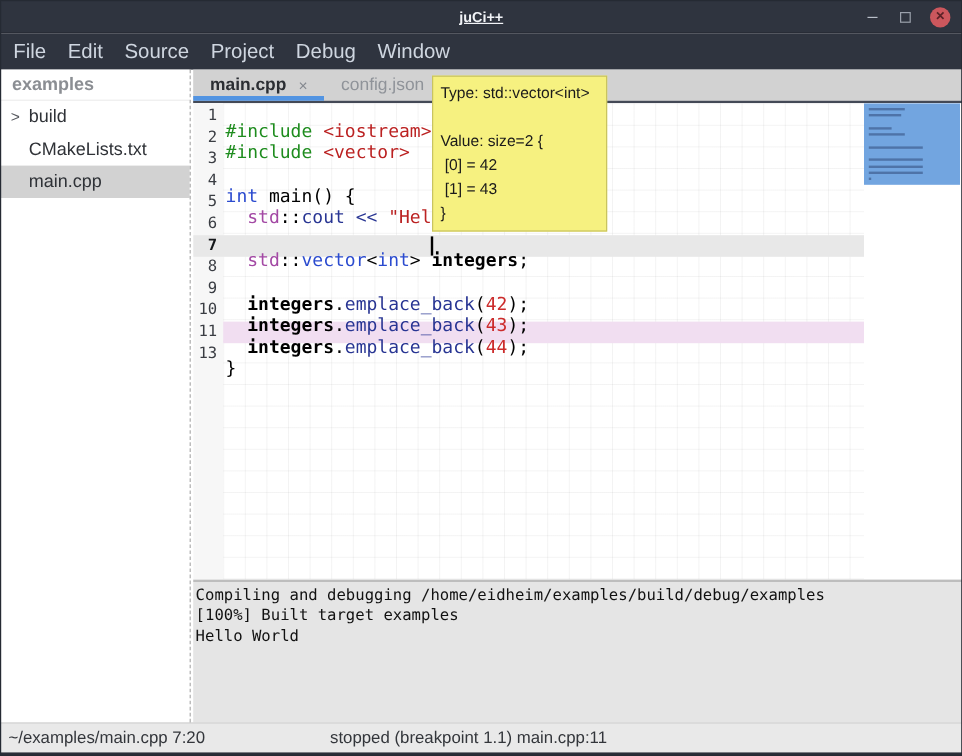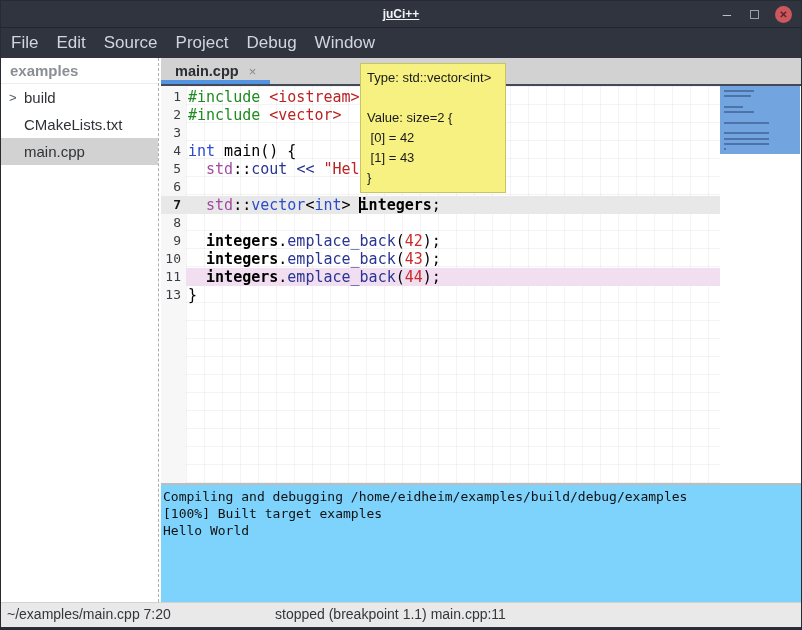--- a/index.html
+++ b/index.html
@@ -46,41 +46,41 @@
   .grid{position:absolute;left:25px;top:0;width:534px;height:397px;
     background-image:linear-gradient(to right,rgba(90,90,90,.07) 1px,transparent 1px),
                      linear-gradient(to bottom,rgba(90,90,90,.07) 1px,transparent 1px);
     background-size:18px 18px;}
   .hl-current{position:absolute;left:0;top:110px;width:559px;height:18px;background:var(--current-line-bg);}
   .hl-debug{position:absolute;left:25px;top:182px;width:534px;height:18px;background:var(--debug-line-bg);}
   .gutter-rows{position:absolute;left:0;top:2px;width:25px;}
   .gnum{height:18px;line-height:18px;text-align:right;padding-right:5px;
     font-family:"DejaVu Sans Mono",monospace;font-size:13px;color:var(--gutter-text);}
   .gnum.bold{font-weight:bold;color:#15171a;}
-  .code-rows{position:absolute;left:25px;top:2px;width:534px;}
+  .code-rows{position:absolute;left:25px;top:14px;width:534px;}
   .crow{height:18px;line-height:18px;padding-left:2px;white-space:pre;
     font-family:"DejaVu Sans Mono",monospace;font-size:15px;color:var(--syntax-plain);}
   .tok-preprocessor{color:var(--syntax-preprocessor);}
   .tok-string{color:var(--syntax-string);}
   .tok-keyword{color:var(--syntax-keyword);}
   .tok-namespace{color:var(--syntax-namespace);}
   .tok-function{color:var(--syntax-function);}
   .tok-number{color:var(--syntax-number);}
   .tok-bold{color:#000;font-weight:bold;}
   .tok-plain{color:#000;}
   .caret{position:absolute;left:198px;top:111px;width:1.5px;height:16px;background:#000;z-index:10;}
 
   
   .minimap{position:absolute;left:559px;top:0;width:80px;height:397px;background:#fff;}
   .minimap-thumb{position:absolute;left:0;top:0;width:80px;height:68px;background:var(--minimap-thumb);}
   .mini-bar{position:absolute;left:4px;height:2px;background:rgba(35,55,100,.45);}
 
   
   .out-sep{position:absolute;left:161px;top:483px;width:641px;height:2px;background:#bdbdbd;}
-  .output{position:absolute;left:161px;top:485px;width:641px;height:125px;background:#7dd3fc;padding:3px 0 0 2px;}
+  .output{position:absolute;left:161px;top:485px;width:641px;height:125px;background:#e5e5e5;padding:3px 0 0 2px;}
   .out-line{font-family:"DejaVu Sans Mono",monospace;font-size:13px;line-height:17px;color:var(--output-text);white-space:pre;}
 
   
   .tooltip{position:absolute;left:360px;top:63px;min-width:146px;background:var(--tooltip-bg);
     border:1px solid var(--tooltip-border);padding:4px 6px;z-index:100;}
   .tt-line{font-size:13px;line-height:20px;color:var(--tooltip-text);white-space:pre;}
 
   
   .statusbar{position:absolute;left:0;top:602px;width:802px;height:25px;background:var(--statusbar-bg);
     border-top:1px solid #d2d2d2;font-size:14px;color:var(--statusbar-text);}
@@ -118,20 +118,23 @@
         <div class="tree-item"><span>CMakeLists.txt</span></div>
         <div class="tree-item selected"><span>main.cpp</span></div>
       </div>
   </div>
   <div class="sep-v"></div>
 
   <div class="tabbar" id="tab-bar">
       <div class="tab active">
         <span>main.cpp</span>
         <span class="tab-close">×</span>
+      </div>
+      <div class="tab">
+        <span>config.json</span>
       </div>
     </div>
 
   <div class="editor">
     <div class="gutter"></div>
     <div class="grid"></div>
     <div class="hl-current"></div>
     <div class="hl-debug"></div>
     <div class="gutter-rows" id="gutter-rows">
         <div class="gnum">1</div>

